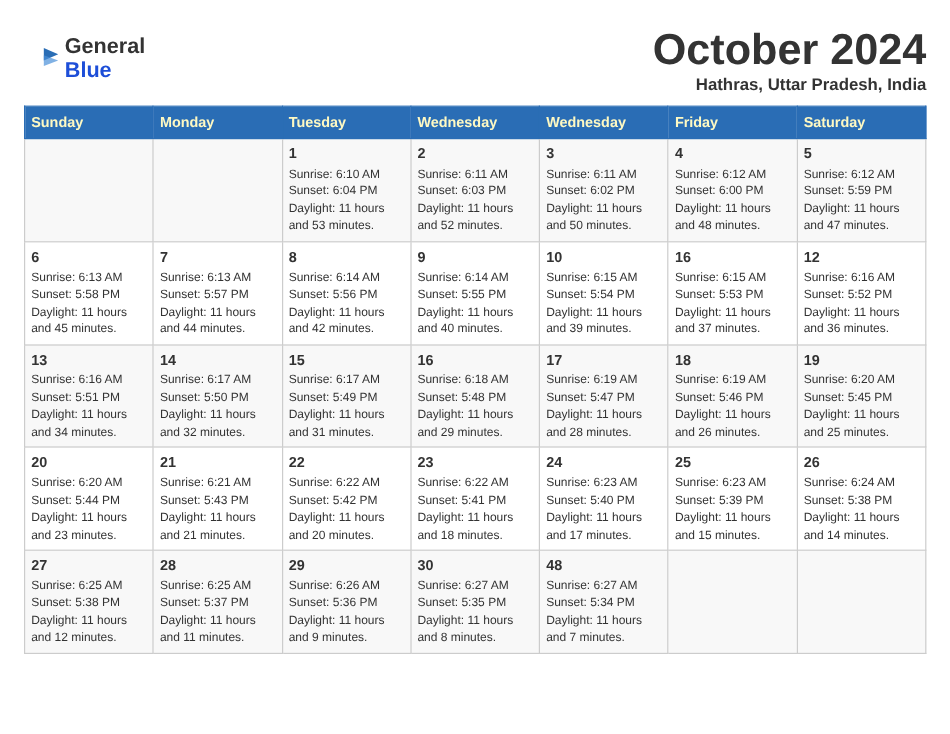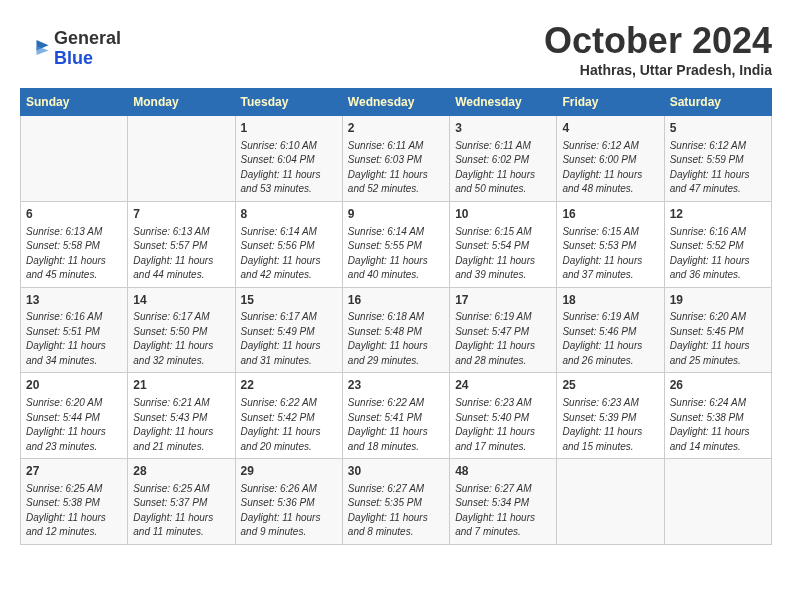--- a/index.html
+++ b/index.html
@@ -76,21 +76,20 @@
     }
     .day-num {
       font-weight: bold;
       font-size: 12px;
       display: block;
       margin-bottom: 2px;
     }
     .cell-info {
       font-size: 10px;
       line-height: 1.45;
-      font-style: italic;
     }
   </style>
 </head>
 <body>
 
 <div class="header">
   <div class="logo">
     <svg class="logo-icon" viewBox="0 0 40 40">
       <rect x="0" y="0" width="40" height="40" fill="none"></rect>
 

